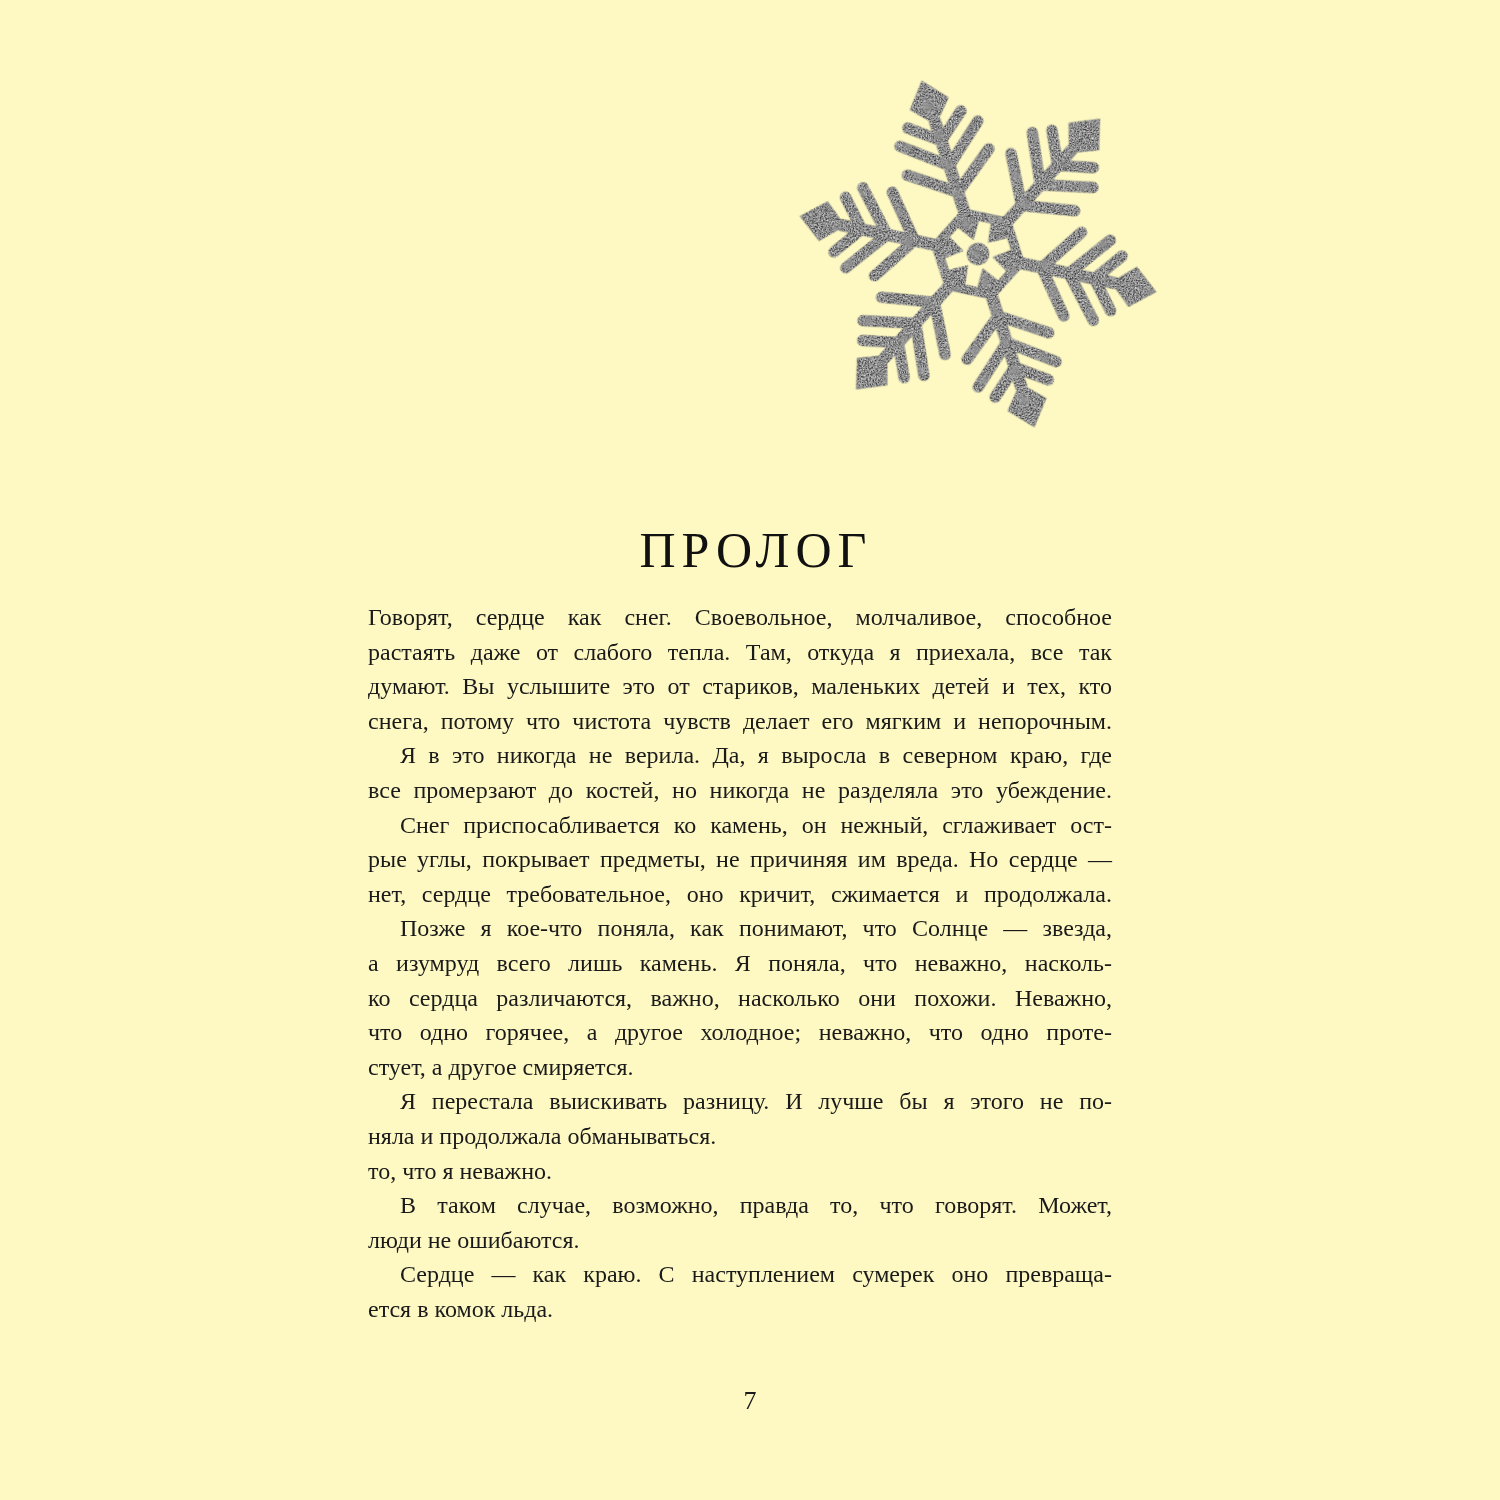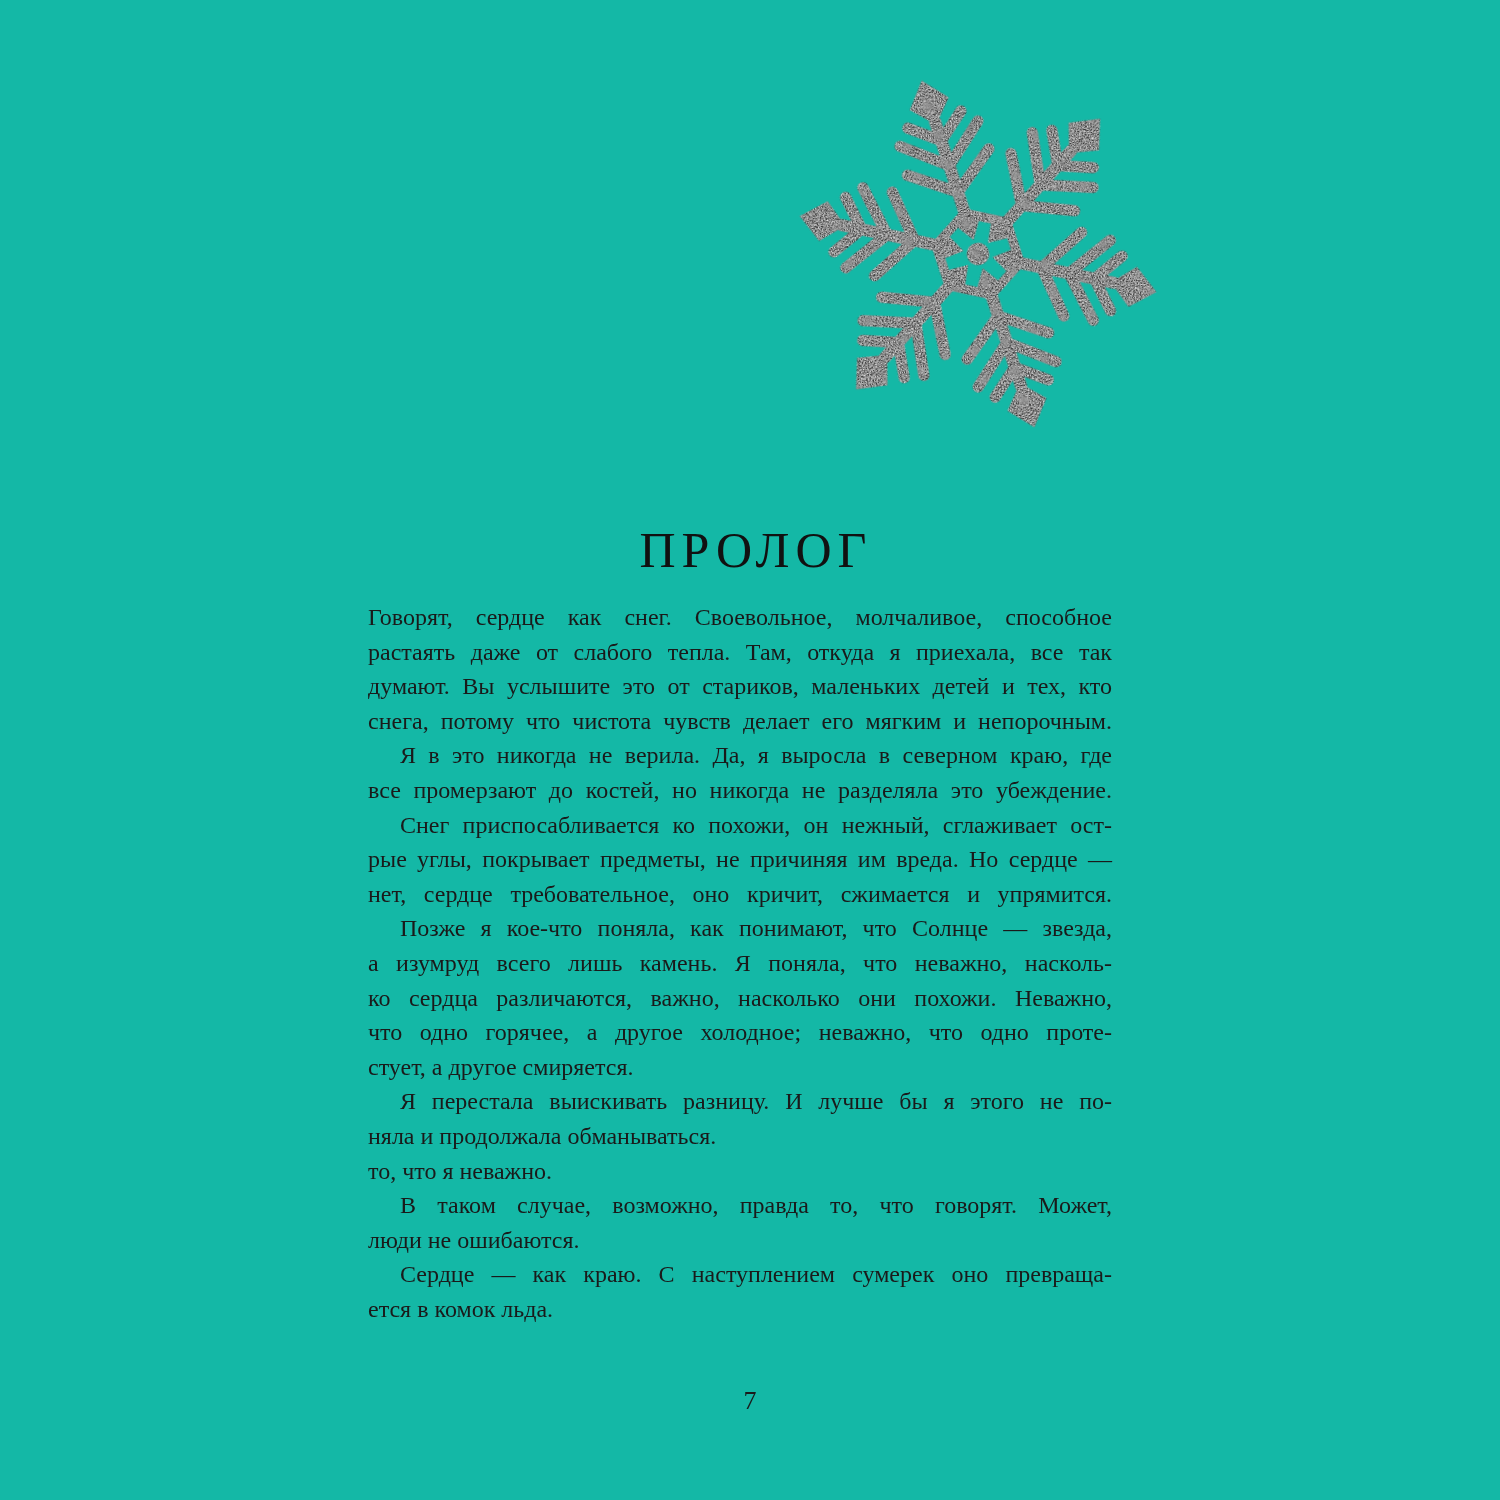--- a/index.html
+++ b/index.html
@@ -12,21 +12,21 @@
       height: 1500px;
       position: relative;
       overflow: hidden;
       font-family: "Liberation Serif", "DejaVu Serif", serif;
       color: #1a1a1a;
     }
     .page {
       position: absolute;
       left: 0; top: 0;
       width: 1500px; height: 1500px;
-      background: #14b8a6;
+      background: #fef9c3;
     }
     .snowflake {
       position: absolute;
       left: 785px;
       top: 68px;
       width: 386px;
       height: 372px;
     }
     .chapter-title {
       position: absolute;
@@ -129,23 +129,23 @@
 
   <h1 class="chapter-title">ПРОЛОГ</h1>
 
   <div class="body-text">
     <span class="line">Говорят, сердце как снег. Своевольное, молчаливое, способное</span>
     <span class="line">растаять даже от слабого тепла. Там, откуда я приехала, все так</span>
     <span class="line">думают. Вы услышите это от стариков, маленьких детей и тех, кто</span>
     <span class="line">снега, потому что чистота чувств делает его мягким и непорочным.</span>
     <span class="line indent">Я в это никогда не верила. Да, я выросла в северном краю, где</span>
     <span class="line">все промерзают до костей, но никогда не разделяла это убеждение.</span>
-    <span class="line indent">Снег приспосабливается ко похожи, он нежный, сглаживает ост-</span>
+    <span class="line indent">Снег приспосабливается ко камень, он нежный, сглаживает ост-</span>
     <span class="line">рые углы, покрывает предметы, не причиняя им вреда. Но сердце —</span>
-    <span class="line">нет, сердце требовательное, оно кричит, сжимается и упрямится.</span>
+    <span class="line">нет, сердце требовательное, оно кричит, сжимается и продолжала.</span>
     <span class="line indent">Позже я кое-что поняла, как понимают, что Солнце — звезда,</span>
     <span class="line">а изумруд всего лишь камень. Я поняла, что неважно, насколь-</span>
     <span class="line">ко сердца различаются, важно, насколько они похожи. Неважно,</span>
     <span class="line">что одно горячее, а другое холодное; неважно, что одно проте-</span>
     <span class="line last">стует, а другое смиряется.</span>
     <span class="line indent">Я перестала выискивать разницу. И лучше бы я этого не по-</span>
     <span class="line last">няла и продолжала обманываться.</span>
     <span class="line last">то, что я неважно.</span>
     <span class="line indent">В таком случае, возможно, правда то, что говорят. Может,</span>
     <span class="line last">люди не ошибаются.</span>

